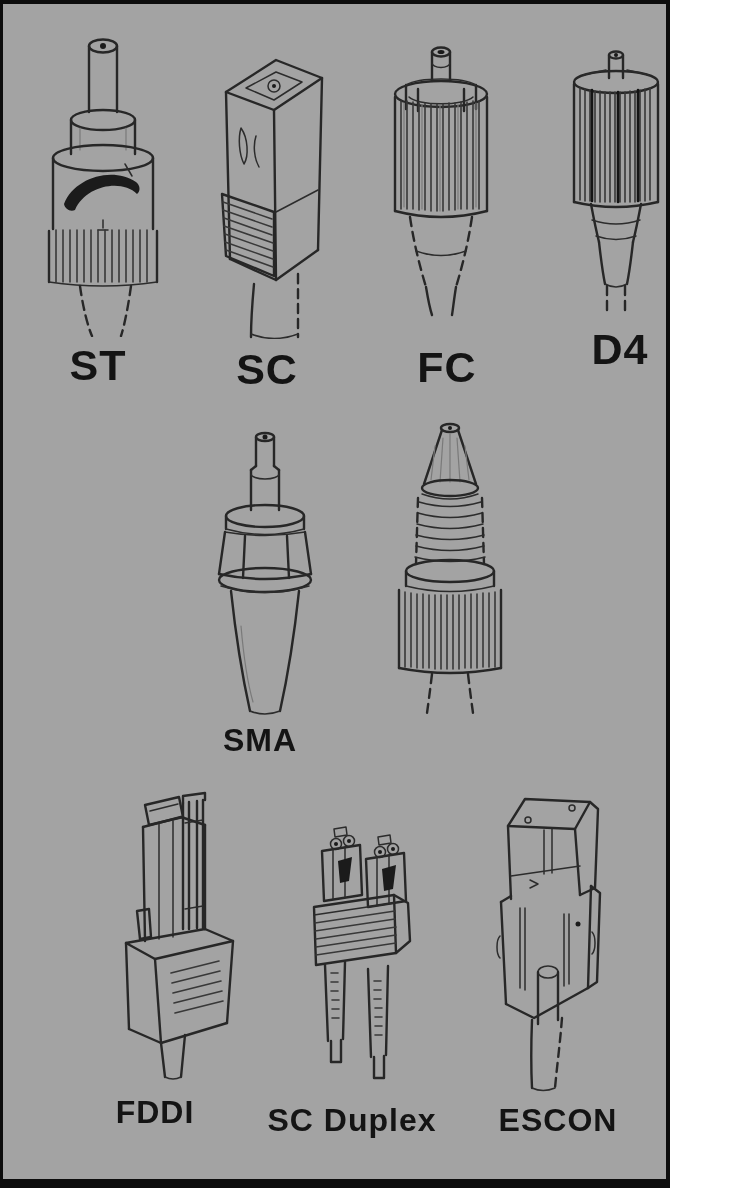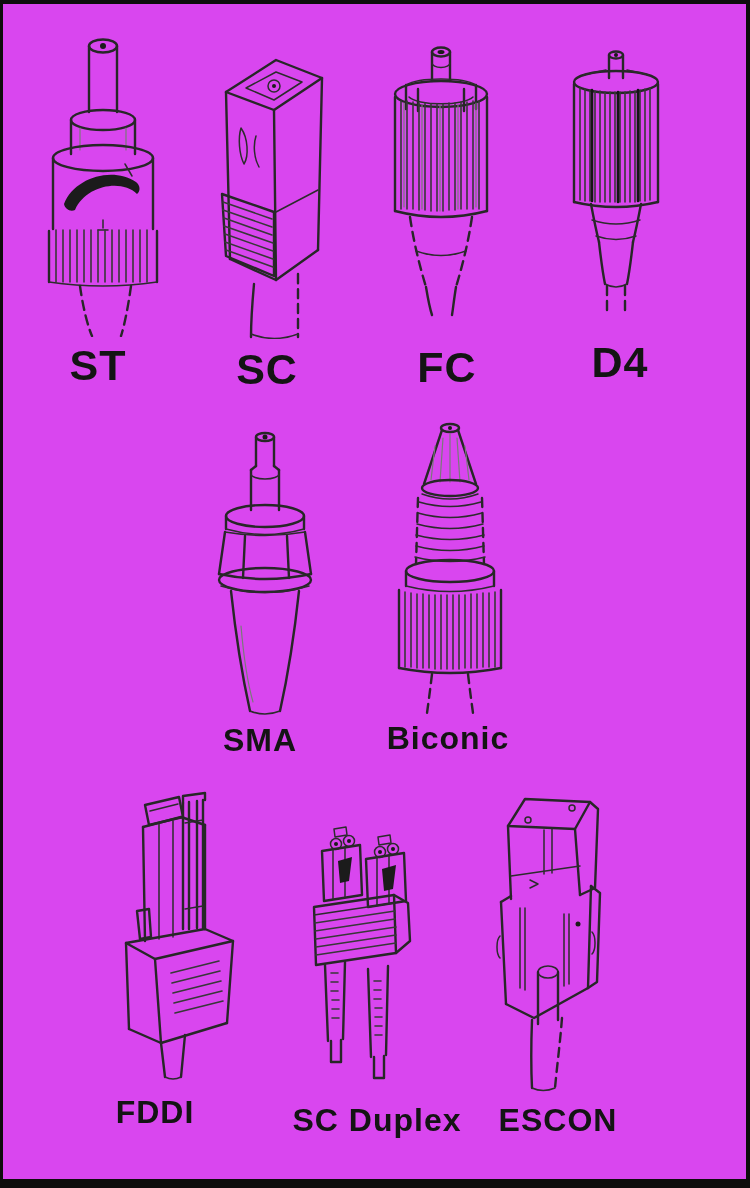--- a/index.html
+++ b/index.html
@@ -1,20 +1,20 @@
 <!DOCTYPE html>
 <html><head>
 <meta charset="utf-8">
 <style>
   html,body{margin:0;padding:0;background:#ffffff;font-family:"Liberation Sans",sans-serif;}
   #frame{
     position:relative;
     box-sizing:border-box;
-    width:750px;height:1188px;
-    background:#d946ef;
+    width:670px;height:1188px;
+    background:#a3a3a3;
     border-top:4px solid #0d0d0d;
     border-right:4px solid #0d0d0d;
     border-bottom:9px solid #0d0d0d;
     border-left:3px solid #0d0d0d;
     overflow:hidden;
   }
   .conn{position:absolute;}
   .lbl{
     position:absolute;
     transform:translateX(-50%);
@@ -109,21 +109,21 @@
     <path class="ln" d="M30 160C33 176 35 186 38 198M80 160C77 176 75 186 72 198"></path>
     <path class="thin" d="M31 176Q55 184 79 176M35 192Q55 199 75 192"></path>
     <path class="ln" d="M38 198C40 216 42 230 44 240M72 198C70 216 68 230 66 240"></path>
     <path class="thin" d="M44 240Q55 246 66 240"></path>
     <path class="ln dash" d="M46 242V266M64 242V266"></path>
   </svg>
 
   <div class="lbl big" style="left:95px;top:340px">ST</div>
   <div class="lbl big" style="left:264px;top:344px">SC</div>
   <div class="lbl big" style="left:444px;top:342px">FC</div>
-  <div class="lbl big" style="left:617px;top:337px">D4</div>
+  <div class="lbl big" style="left:617px;top:324px">D4</div>
 
   <svg class="conn" style="left:202px;top:422px" width="120" height="290" viewBox="0 0 120 290">
     <ellipse class="ln" cx="60" cy="11" rx="9" ry="4"></ellipse>
     <circle class="fill-dark" cx="60" cy="11" r="2.5"></circle>
     <path class="ln" d="M51 11V40M69 11V40"></path>
     <path class="ln" d="M51 40L46 44M69 40L74 44"></path>
     <path class="ln" d="M46 44V84M74 44V84"></path>
     <path class="thin" d="M46 48A14 5 0 0 0 74 48"></path>
     <ellipse class="ln" cx="60" cy="90" rx="39" ry="11"></ellipse>
     <path class="ln" d="M21 90V103M99 90V103"></path>
@@ -153,21 +153,20 @@
     <path class="ln" d="M21 155V170M109 155V170"></path>
     <path class="thin" d="M21 170Q65 181 109 170"></path>
     <path class="ln" d="M14 174V252M116 174V252"></path>
     <path class="rib" d="M20 176V251M26 177V251M32 178V252M38 178V252M44 179V252M50 179V253M56 179V253M62 179V253M68 179V253M74 179V253M80 179V252M86 178V252M92 178V252M98 177V251M104 177V251M110 176V251"></path>
     <path class="ln" d="M14 252Q65 262 116 252"></path>
     <path class="ln dash" d="M47 258C45 275 43 290 42 297"></path>
     <path class="ln dash" d="M83 258C85 275 87 290 88 297"></path>
   </svg>
 
   <div class="lbl med" style="left:257px;top:720px">SMA</div>
-  <div class="lbl med" style="left:445px;top:718px">Biconic</div>
 
   <svg class="conn" style="left:90px;top:785px" width="170" height="300" viewBox="0 0 170 300">
     <path class="ln" d="M90 14V140M96 13V140M104 12V139M110 11V139"></path>
     <path class="ln" d="M90 14L90 7L112 4L112 11"></path>
     <path class="thin" d="M92 34L110 31M92 120L110 117"></path>
     <path class="ln" d="M52 16L86 8L90 28L56 36Z"></path>
     <path class="thin" d="M57 22L85 15"></path>
     <path class="ln" d="M50 38L88 28L112 36"></path>
     <path class="ln" d="M50 38L52 152"></path>
     <path class="ln" d="M112 36V140"></path>
@@ -232,16 +231,16 @@
     <path class="thin" d="M14 140c-4 4-4 18 0 22M106 136c4 4 4 18 0 22"></path>
     <circle class="fill-dark" cx="92" cy="128" r="2.5"></circle>
     <ellipse class="thin" cx="62" cy="176" rx="10" ry="6"></ellipse>
     <path class="ln" d="M52 176V228M72 176V224"></path>
     <path class="ln" d="M46 224C45 250 45 272 46 292"></path>
     <path class="ln dash" d="M76 222C74 248 71 270 69 292"></path>
     <path class="thin" d="M46 292Q57 297 69 292"></path>
   </svg>
 
   <div class="lbl med" style="left:152px;top:1092px">FDDI</div>
-  <div class="lbl med" style="left:374px;top:1100px">SC Duplex</div>
+  <div class="lbl med" style="left:349px;top:1100px">SC Duplex</div>
   <div class="lbl med" style="left:555px;top:1100px">ESCON</div>
 
 </div>
 
 </body></html>

